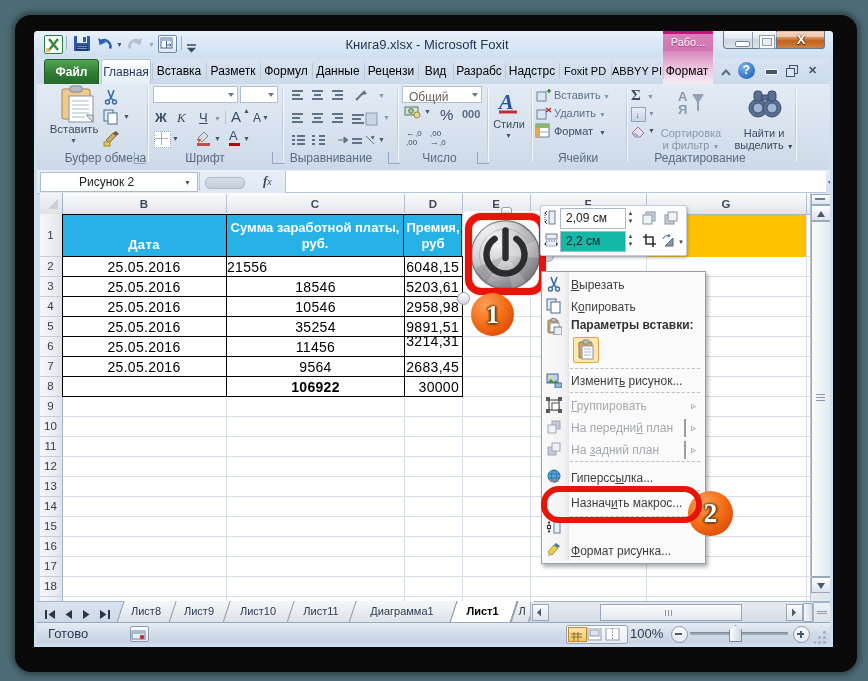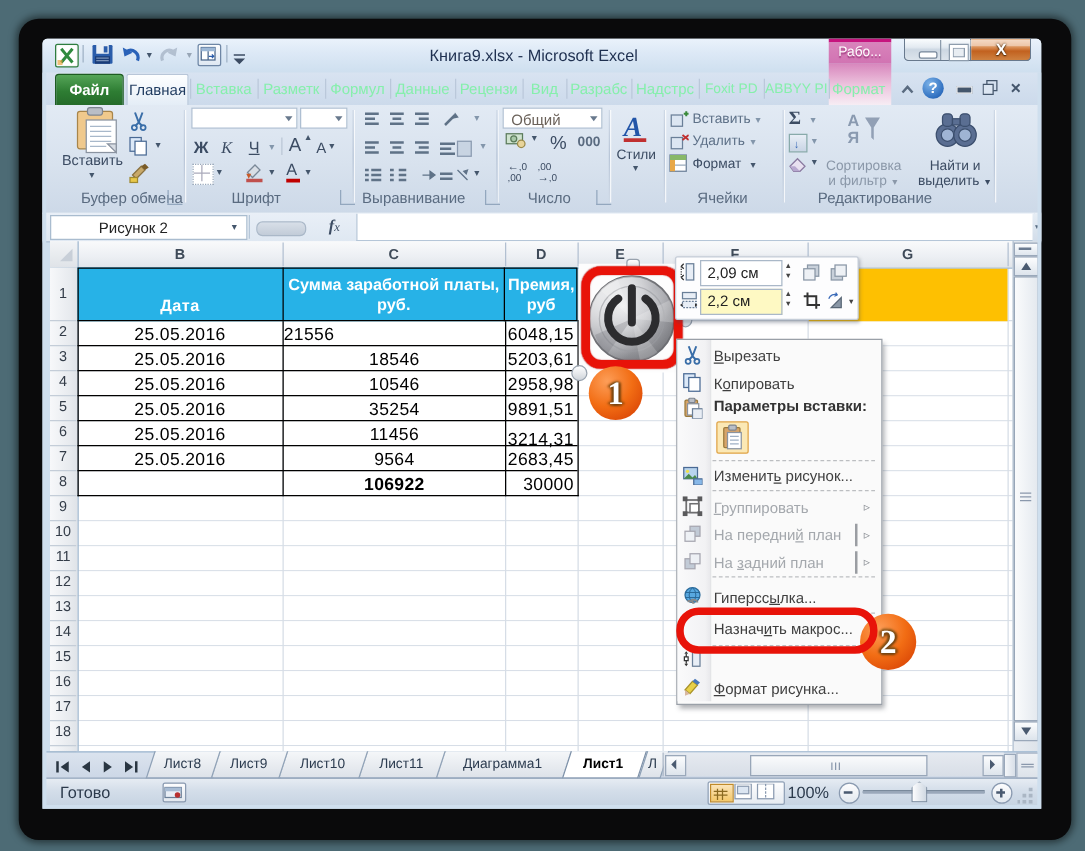--- a/index.html
+++ b/index.html
@@ -2,21 +2,21 @@
 <html><head><meta charset="utf-8">
 <style>
 html,body{margin:0;padding:0;}
 #root{position:relative;width:868px;height:681px;background:#4d6b75;overflow:hidden;font-family:"Liberation Sans",sans-serif;-webkit-font-smoothing:antialiased;}
 .a{position:absolute;}
 #frame{left:15px;top:15px;width:842px;height:657px;background:#0a0a0b;border-radius:16px;box-shadow:0 0 6px 2px rgba(10,14,15,.55);}
 #win{left:34px;top:31px;width:799px;height:616px;background:#cfdfee;border-radius:4px 4px 0 0;}
 #titlebar{left:34px;top:31px;width:799px;height:27px;background:linear-gradient(#eaf2fb,#dde9f6 40%,#cedfef);border-radius:4px 4px 0 0;}
 #titletxt{left:287px;top:37px;width:280px;font-size:13px;color:#1f3050;text-align:center;}
 #tabrow{left:34px;top:58px;width:799px;height:26px;background:linear-gradient(#d8e3f1,#ccdaeb);}
-.tab{position:absolute;top:59px;height:25px;font-size:12px;color:#86efac;text-align:center;line-height:25px;}
+.tab{position:absolute;top:59px;height:25px;font-size:12px;color:#000000;text-align:center;line-height:25px;}
 .tabsep{position:absolute;top:63px;width:1px;height:16px;background:#bac8da;}
 #tab-active{background:linear-gradient(#fdfeff,#eef4fa 60%,#e3ecf6);border:1px solid #b8c6d8;border-bottom:none;border-radius:2px 2px 0 0;color:#1e3a5f;}
 #ribbon{left:34px;top:84px;width:799px;height:86px;background:linear-gradient(#e2eaf4,#d8e2ee 55%,#cdd9e8);border-bottom:1px solid #becbdc;}
 .grpsep{position:absolute;top:88px;width:1px;height:74px;background:linear-gradient(#cfd9e6,#b9c6d8 50%,#cfd9e6);box-shadow:1px 0 0 rgba(255,255,255,.75);}
 .grplabel{position:absolute;top:152px;height:13px;font-size:12px;color:#5a6b80;text-align:center;line-height:13px;}
 .launch{position:absolute;top:152px;width:11px;height:11px;border:1px solid #93a7be;border-top:none;border-right:none;}
 .rtxt{position:absolute;font-size:11px;color:#3c4c63;}
 .combo{position:absolute;background:#fff;border:1px solid #aebfd2;height:15px;}
 .combo:after{content:"";position:absolute;right:3px;top:6px;border:3px solid transparent;border-top:4px solid #68798d;}
 #fxbar{left:34px;top:170px;width:799px;height:23px;background:linear-gradient(#e9eff7,#dfe8f2);border-bottom:1px solid #aebfd4;}
@@ -35,21 +35,21 @@
 .mico{position:absolute;left:546px;width:16px;height:16px;}
 .badge{position:absolute;border-radius:50%;background:radial-gradient(circle at 34% 28%,#fd9e58,#f26d14 48%,#d94405 88%);color:#fff;text-align:center;font-weight:bold;text-shadow:0 0 2px #6a4a28,0 2px 2px #7a4208,0 -1px 2px #8a5a18,2px 0 2px #7a4208,-2px 0 2px #7a4208;}
 .sheettab{position:absolute;top:601px;height:21px;background:linear-gradient(#f5f7f9,#dde2e9);border:1px solid #8ea0b5;border-top:none;transform:skewX(-18deg);}
 .sheettxt{position:absolute;top:601px;height:21px;line-height:21px;font-size:11px;color:#2c3c50;text-align:center;}
 </style></head><body>
 <div id="root">
 <div class="a" id="frame"></div>
 <div class="a" id="win"></div>
 
 <div class="a" id="titlebar"></div>
-<div class="a" id="titletxt">Книга9.xlsx  -  Microsoft Excel</div>
+<div class="a" id="titletxt">Книга9.xlsx  -  Microsoft Foxit</div>
 
 <div class="a" style="left:44px;top:35px;width:17px;height:17px;background:#f6f9f6;border:1px solid #2e7d40;border-radius:2px;">
  <svg width="17" height="17" viewBox="0 0 17 17">
         <rect x="1" y="1" width="15" height="15" fill="#fff"></rect>
         <path d="M4 3 L8.5 8.5 L4 14 M13 3 L8.5 8.5 L13 14" stroke="#2e8a3e" stroke-width="2.4" fill="none"></path>
         <rect x="1" y="12" width="4" height="4" fill="#e8a33d" opacity=".7"></rect>
       </svg></div>
 <div class="a" style="left:66px;top:36px;width:1px;height:14px;background:#9fb1c5;"></div>
 <div class="a" style="left:73px;top:35px;width:18px;height:17px;">
  <svg width="18" height="17" viewBox="0 0 18 17">
@@ -421,21 +421,21 @@
 <div class="a cell" style="left:227px;top:278px;width:177px;text-align:center;line-height:19px;">18546</div>
 <div class="a cell" style="left:227px;top:298px;width:177px;text-align:center;line-height:19px;">10546</div>
 <div class="a cell" style="left:227px;top:318px;width:177px;text-align:center;line-height:19px;">35254</div>
 <div class="a cell" style="left:227px;top:338px;width:177px;text-align:center;line-height:19px;">11456</div>
 <div class="a cell" style="left:227px;top:358px;width:177px;text-align:center;line-height:19px;">9564</div>
 <div class="a cell" style="left:227px;top:378px;width:177px;text-align:center;line-height:19px;font-weight:bold;">106922</div>
 <div class="a cell" style="left:405px;top:258px;width:54px;text-align:right;line-height:19px;">6048,15</div>
 <div class="a cell" style="left:405px;top:278px;width:54px;text-align:right;line-height:19px;">5203,61</div>
 <div class="a cell" style="left:405px;top:298px;width:54px;text-align:right;line-height:19px;">2958,98</div>
 <div class="a cell" style="left:405px;top:318px;width:54px;text-align:right;line-height:19px;">9891,51</div>
-<div class="a cell" style="left:405px;top:342px;width:54px;text-align:right;line-height:19px;">3214,31</div>
+<div class="a cell" style="left:405px;top:332px;width:54px;text-align:right;line-height:19px;">3214,31</div>
 <div class="a cell" style="left:405px;top:358px;width:54px;text-align:right;line-height:19px;">2683,45</div>
 <div class="a cell" style="left:405px;top:378px;width:54px;text-align:right;line-height:19px;">30000</div>
 
 <div class="a" style="left:647px;top:215px;width:159px;height:42px;background:#fec001;"></div>
 
 <div class="a" style="left:463px;top:211px;width:85px;height:87px;background:#fdfdfd;"></div>
 <div class="a" style="left:468px;top:218px;width:75px;height:74px;">
 <svg width="75" height="74" viewBox="0 0 75 74">
 <defs>
 <radialGradient id="met" cx="40%" cy="35%" r="75%">
@@ -477,21 +477,21 @@
         <path d="M1 4 l2 -2 M1 4 l2 2 M1 13 l2 -2 M1 13 l2 2" stroke="#333" fill="none"></path>
         <line x1="1" y1="4" x2="1" y2="13" stroke="#333" stroke-dasharray="1,1"></line>
       </svg></div>
 <div class="a" style="left:544px;top:232px;width:14px;height:16px;"><svg width="14" height="16">
         <rect x="2" y="2" width="11" height="5" fill="#e8eef6" stroke="#6a7f98"></rect>
         <rect x="2" y="9" width="11" height="5" fill="#e8eef6" stroke="#6a7f98" stroke-dasharray="1.5,1"></rect>
         <path d="M0 12 l2 -1.5 v3 Z M14 12 l-2 -1.5 v3 Z" fill="#333"></path>
       </svg></div>
 <div class="a" style="left:560px;top:208px;width:64px;height:19px;background:#fff;border:1px solid #aab8c8;font-size:12px;color:#222;line-height:19px;"><span style="padding-left:5px;">2,09 см</span></div>
 <div class="a" style="left:625px;top:209px;width:11px;height:18px;font-size:6px;color:#444;text-align:center;line-height:8px;">▲<br>▼</div>
-<div class="a" style="left:560px;top:231px;width:64px;height:19px;background:#fef9c3;border:1px solid #aab8c8;font-size:12px;color:#222;line-height:19px;"><span style="padding-left:5px;">2,2 см</span></div>
+<div class="a" style="left:560px;top:231px;width:64px;height:19px;background:#14b8a6;border:1px solid #aab8c8;font-size:12px;color:#222;line-height:19px;"><span style="padding-left:5px;">2,2 см</span></div>
 <div class="a" style="left:625px;top:232px;width:11px;height:18px;font-size:6px;color:#444;text-align:center;line-height:8px;">▲<br>▼</div>
 <div class="a" style="left:641px;top:210px;width:16px;height:16px;"><svg width="16" height="16">
         <rect x="5" y="2" width="9" height="9" fill="#c8d0da" stroke="#8a97a6"></rect>
         <rect x="2" y="5" width="9" height="9" fill="#eef1f5" stroke="#8a97a6"></rect>
       </svg></div>
 <div class="a" style="left:663px;top:210px;width:16px;height:16px;"><svg width="16" height="16">
         <rect x="2" y="5" width="9" height="9" fill="#c8d0da" stroke="#8a97a6"></rect>
         <rect x="5" y="2" width="9" height="9" fill="#eef1f5" stroke="#8a97a6"></rect>
       </svg></div>
 <div class="a" style="left:642px;top:233px;width:15px;height:15px;"><svg width="15" height="15">

